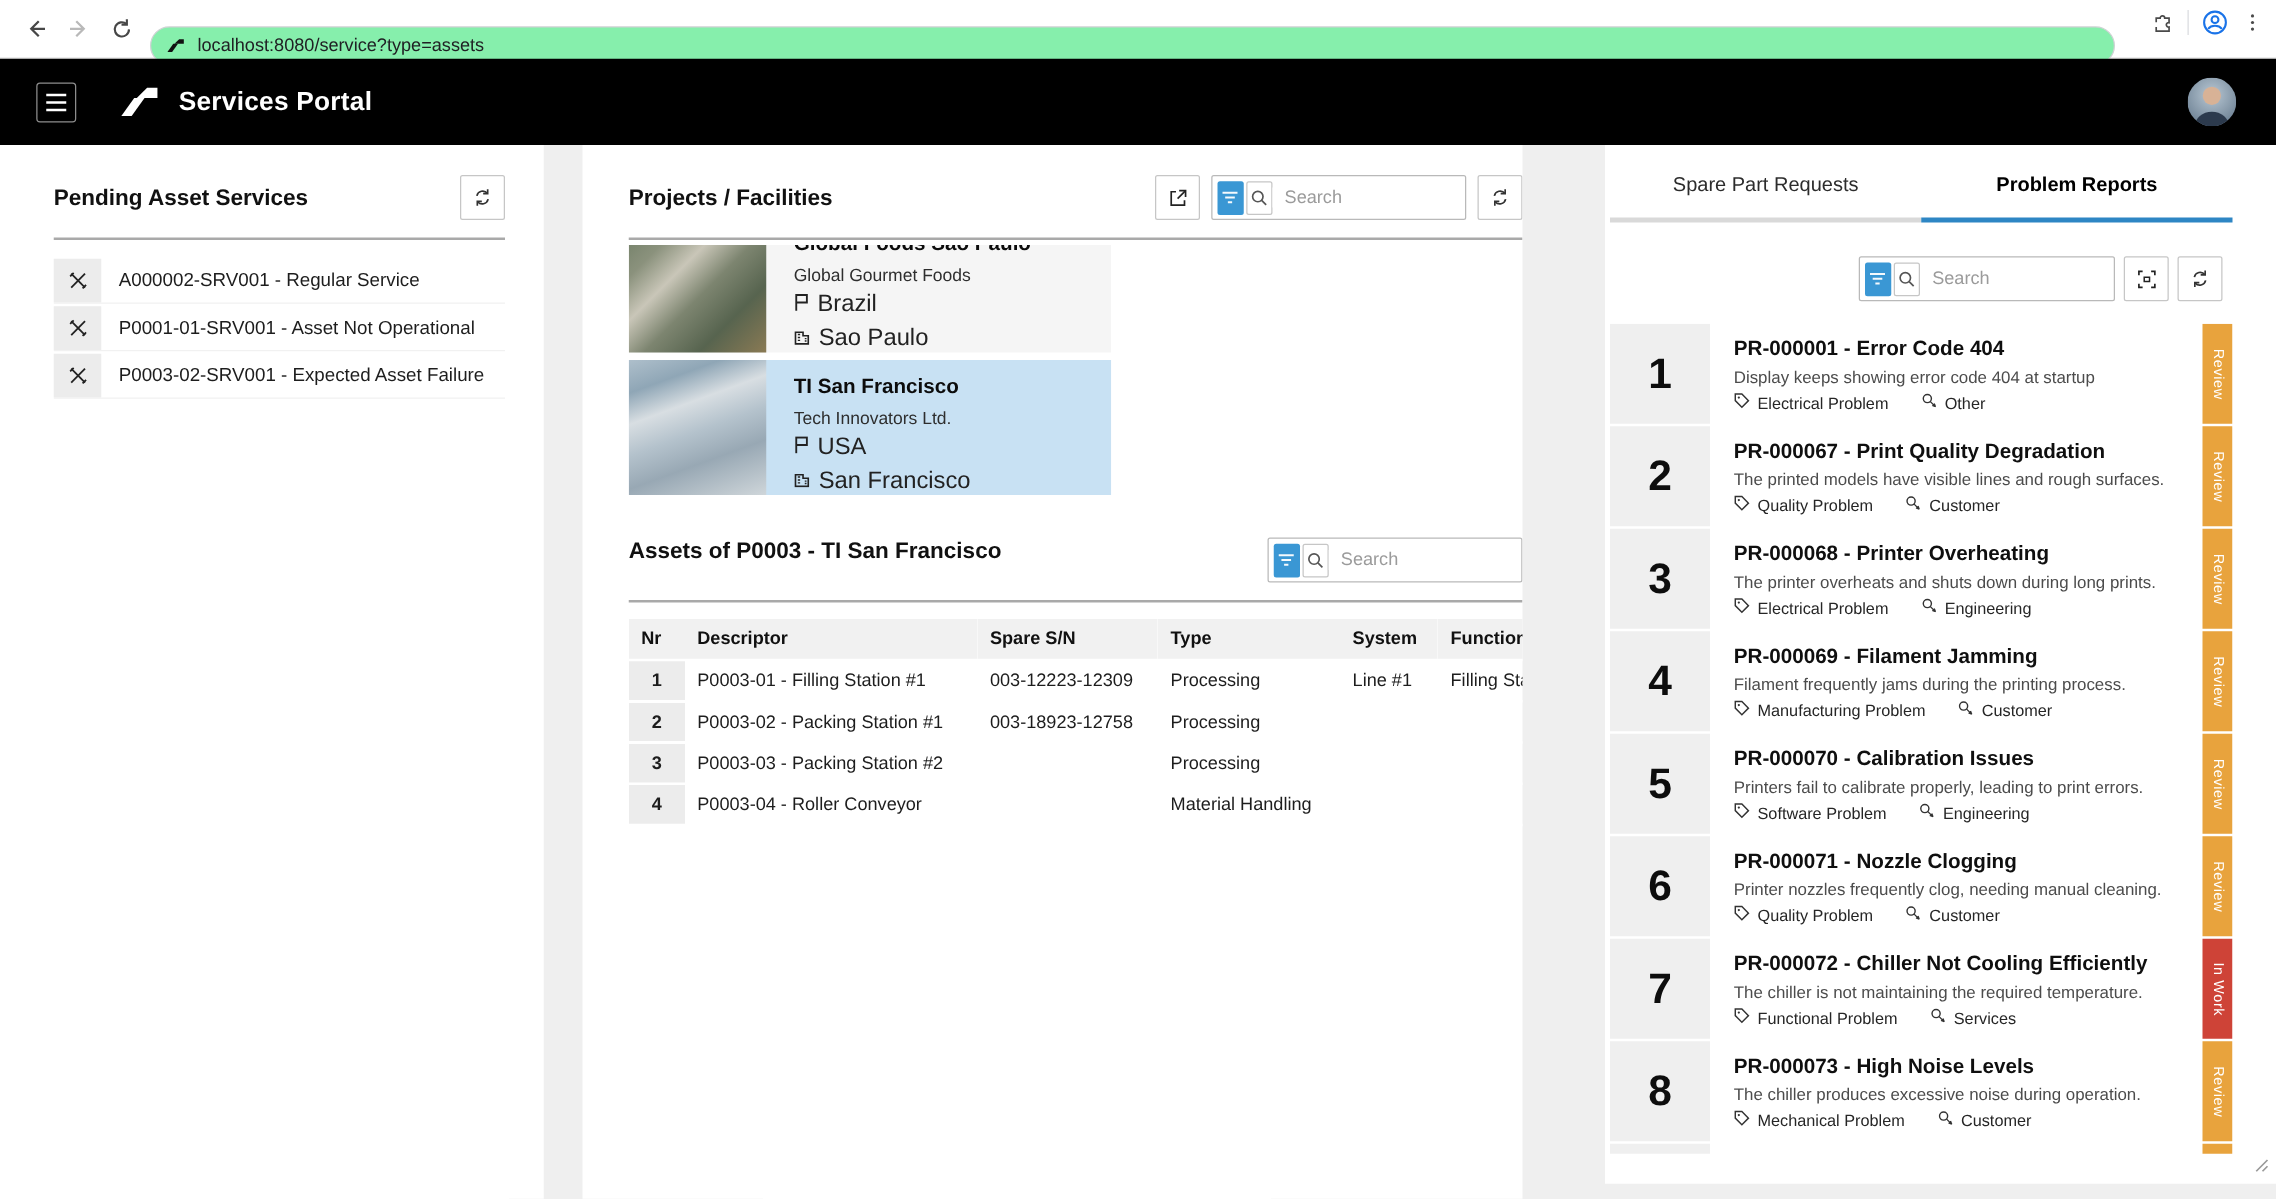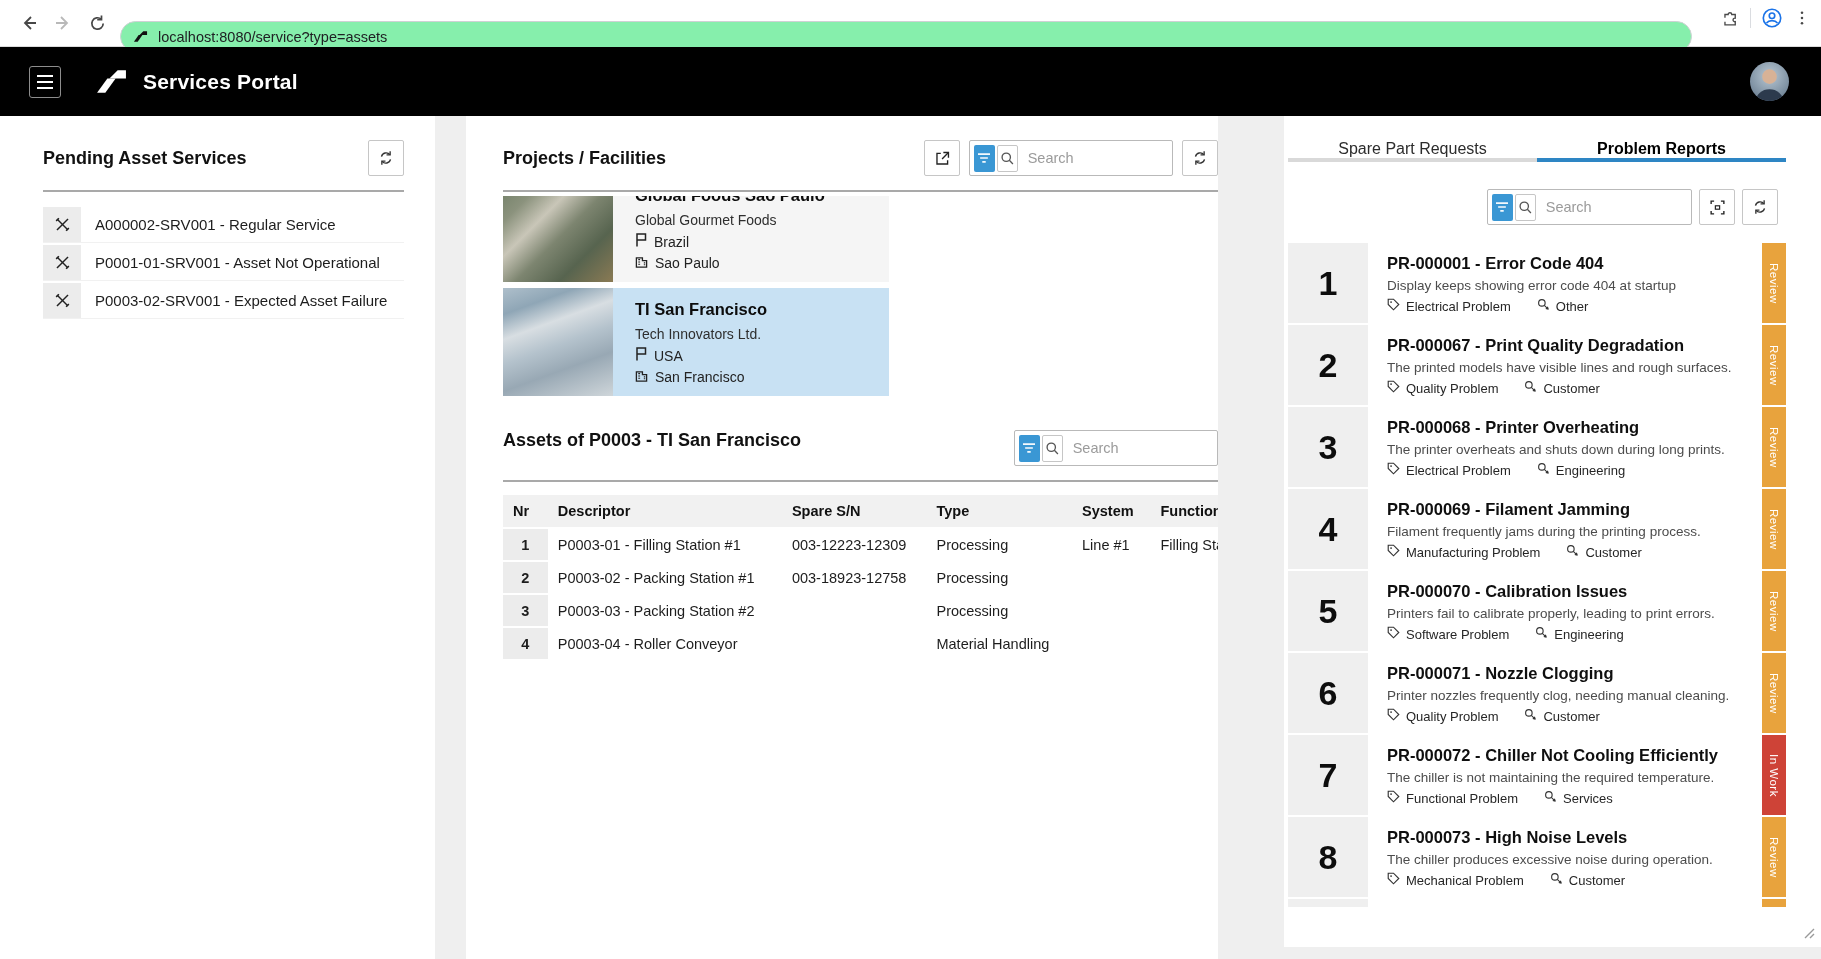--- a/index.html
+++ b/index.html
@@ -62,41 +62,41 @@
   .fac-card { display:flex; height:108px; margin-bottom:6px; background:#f5f5f5; }
   .fac-card.selected { background:#c8e1f3; }
   .fac-img { width:110px; height:108px; flex:none; }
   .img-globalfoods { background:
       linear-gradient(135deg,#6b7a62 0%,#8b927d 22%,#c9c6b8 38%,#7d8570 55%,#57644f 75%,#8a7a54 100%); }
   .img-sanfrancisco { background:
       linear-gradient(160deg,#aebfcb 0%,#8fa6b6 18%,#d8dee2 35%,#b4c2cc 52%,#98a8b4 70%,#cfd6da 100%); }
   .fac-body { padding:12px 0 0 22px; }
   .fac-name { font-size:16.5px; font-weight:800; color:#0c0c0c; }
   .fac-company { font-size:14px; color:#2e2e2e; margin-top:7px; }
-  .fac-line { font-size:14px; color:#222; margin-top:5px; display:flex; align-items:center; gap:7px; }
+  .fac-line { font-size:19px; color:#222; margin-top:5px; display:flex; align-items:center; gap:7px; }
 
   
   .assets-head { margin-top:32px; display:flex; justify-content:space-between; }
   .assets-table { margin-top:13px; width:790px; border-collapse:collapse; table-layout:fixed; }
   .assets-table th, .assets-table td { text-align:left; font-size:14.5px; padding:0 10px; height:33px;
     border-bottom:2px solid #fff; white-space:nowrap; overflow:hidden; }
   .assets-table thead th { background:#f1f1f1; font-weight:700; color:#111; }
   .assets-table td { color:#1d1d1d; }
   .col-nr { width:44px; }
   .col-desc { width:230px; }
   .col-sn { width:142px; }
   .col-type { width:143px; }
   .col-sys { width:77px; }
   .col-fn { width:140px; }
   .nr-cell { background:#ececec; font-weight:700; text-align:center !important; }
   thead .nr-cell { background:#f1f1f1; text-align:left !important; }
 
   
   .tabs { display:flex; margin:24px 35px 0 4px; }
-  .tab { width:249px; text-align:center; padding-bottom:0; font-size:16px; color:#2c2c2c;
+  .tab { width:249px; text-align:center; padding-bottom:16px; font-size:16px; color:#2c2c2c;
     border-bottom:4px solid #d9d9d9; }
   .tab.active { font-weight:800; color:#000; border-bottom-color:#2e86c4; }
   .rp-toolbar { display:flex; justify-content:flex-end; align-items:center; gap:7px; margin:27px 43px 0 0; }
   .rp-toolbar .search-combo { width:205px; }
 
   .pr-list { margin:18px 35px 0 4px; height:664px; overflow:hidden; }
   .pr-item { display:flex; align-items:stretch; height:80px; margin-bottom:2px; }
   .pr-nr { width:80px; flex:none; background:#efefef; display:flex; align-items:center; justify-content:center;
     font-size:34px; font-weight:800; color:#0d0d0d; margin-right:3px; }
   .pr-body { flex:1; background:#fff; padding:11px 8px 0 16px; overflow:hidden; }

